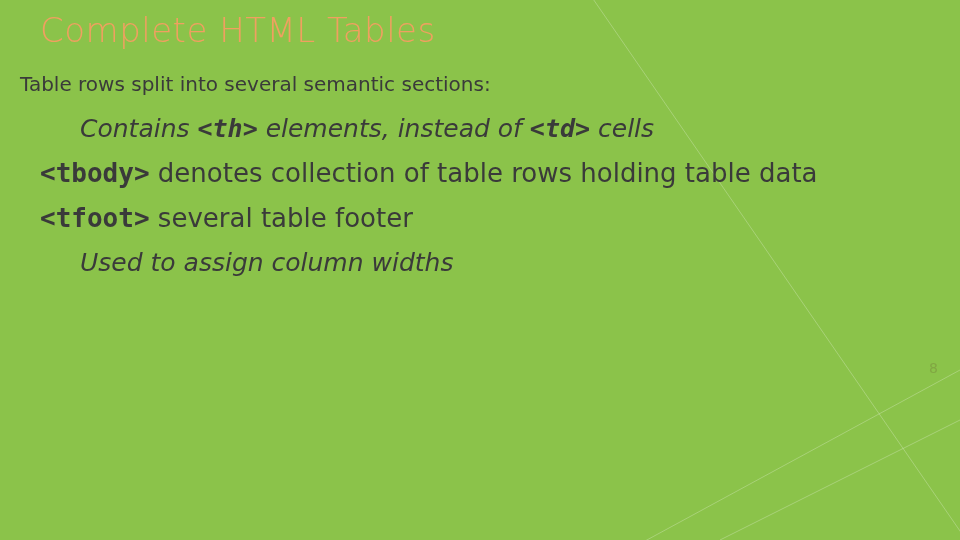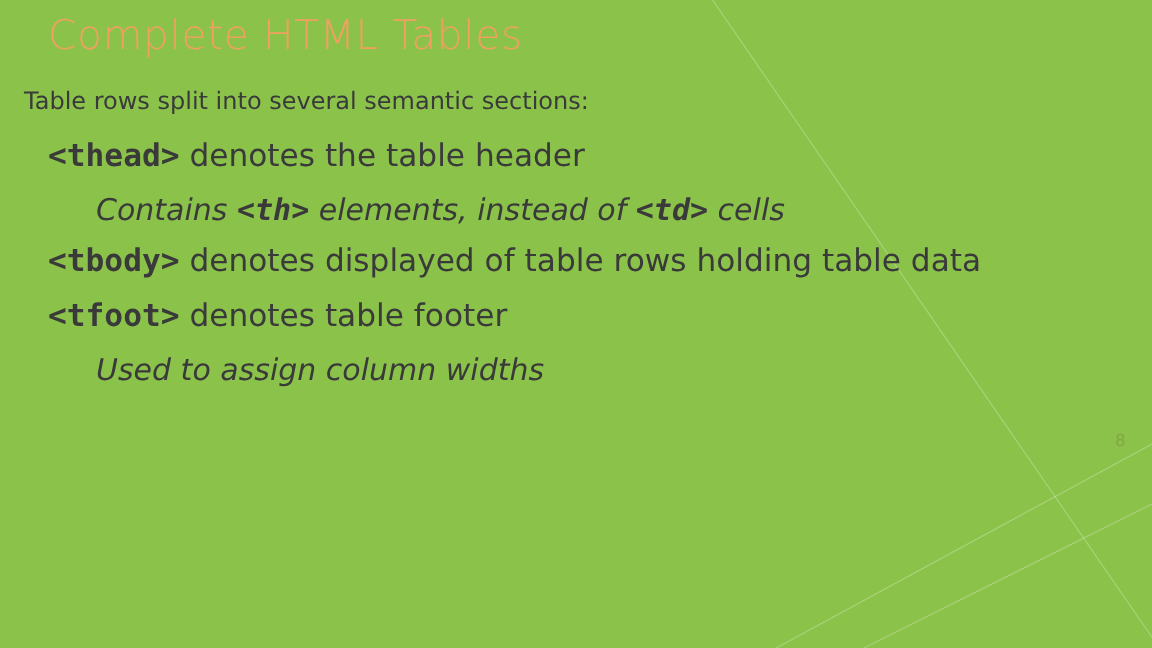--- a/index.html
+++ b/index.html
@@ -92,21 +92,20 @@
 </svg>
 
 <div class="slide">
   <div class="title">Complete HTML Tables</div>
 
   <div class="intro">
     <span class="bullet-icon hidden"></span><span>Table rows split into several semantic sections:</span>
   </div>
 
   <div id="items">
-      <div class="level1"><span class="code">&lt;thead&gt;</span><span> denotes the table header</span></div>
       <div class="level2"><span>Contains </span><span class="code">&lt;th&gt;</span><span> elements, instead of </span><span class="code">&lt;td&gt;</span><span> cells</span></div>
-      <div class="level1"><span class="code">&lt;tbody&gt;</span><span> denotes displayed of table rows holding table data</span></div>
-      <div class="level1"><span class="code">&lt;tfoot&gt;</span><span> denotes table footer</span></div>
+      <div class="level1"><span class="code">&lt;tbody&gt;</span><span> denotes collection of table rows holding table data</span></div>
+      <div class="level1"><span class="code">&lt;tfoot&gt;</span><span> several table footer</span></div>
       <div class="level2"><span>Used to assign column widths</span></div>
     </div>
 
   <div class="pagenum">8</div>
 </div>
 
 </body></html>

